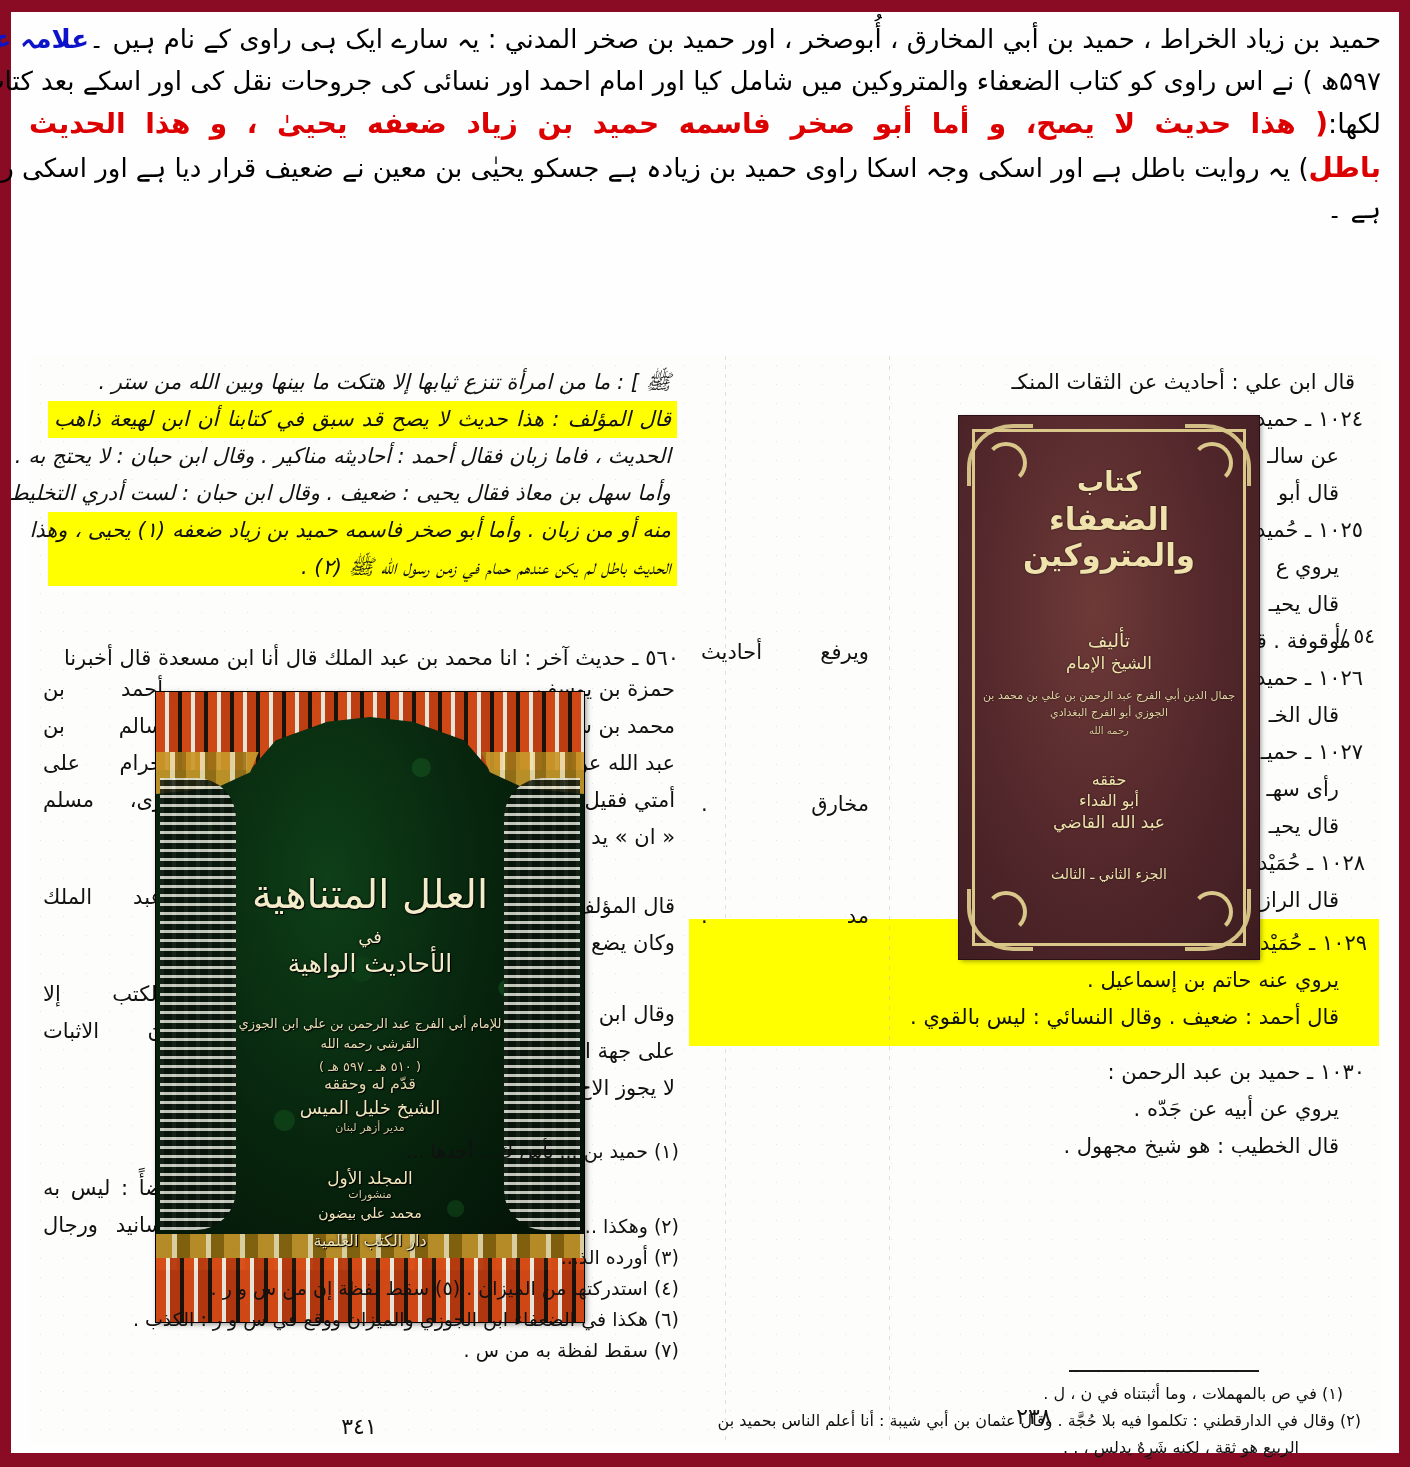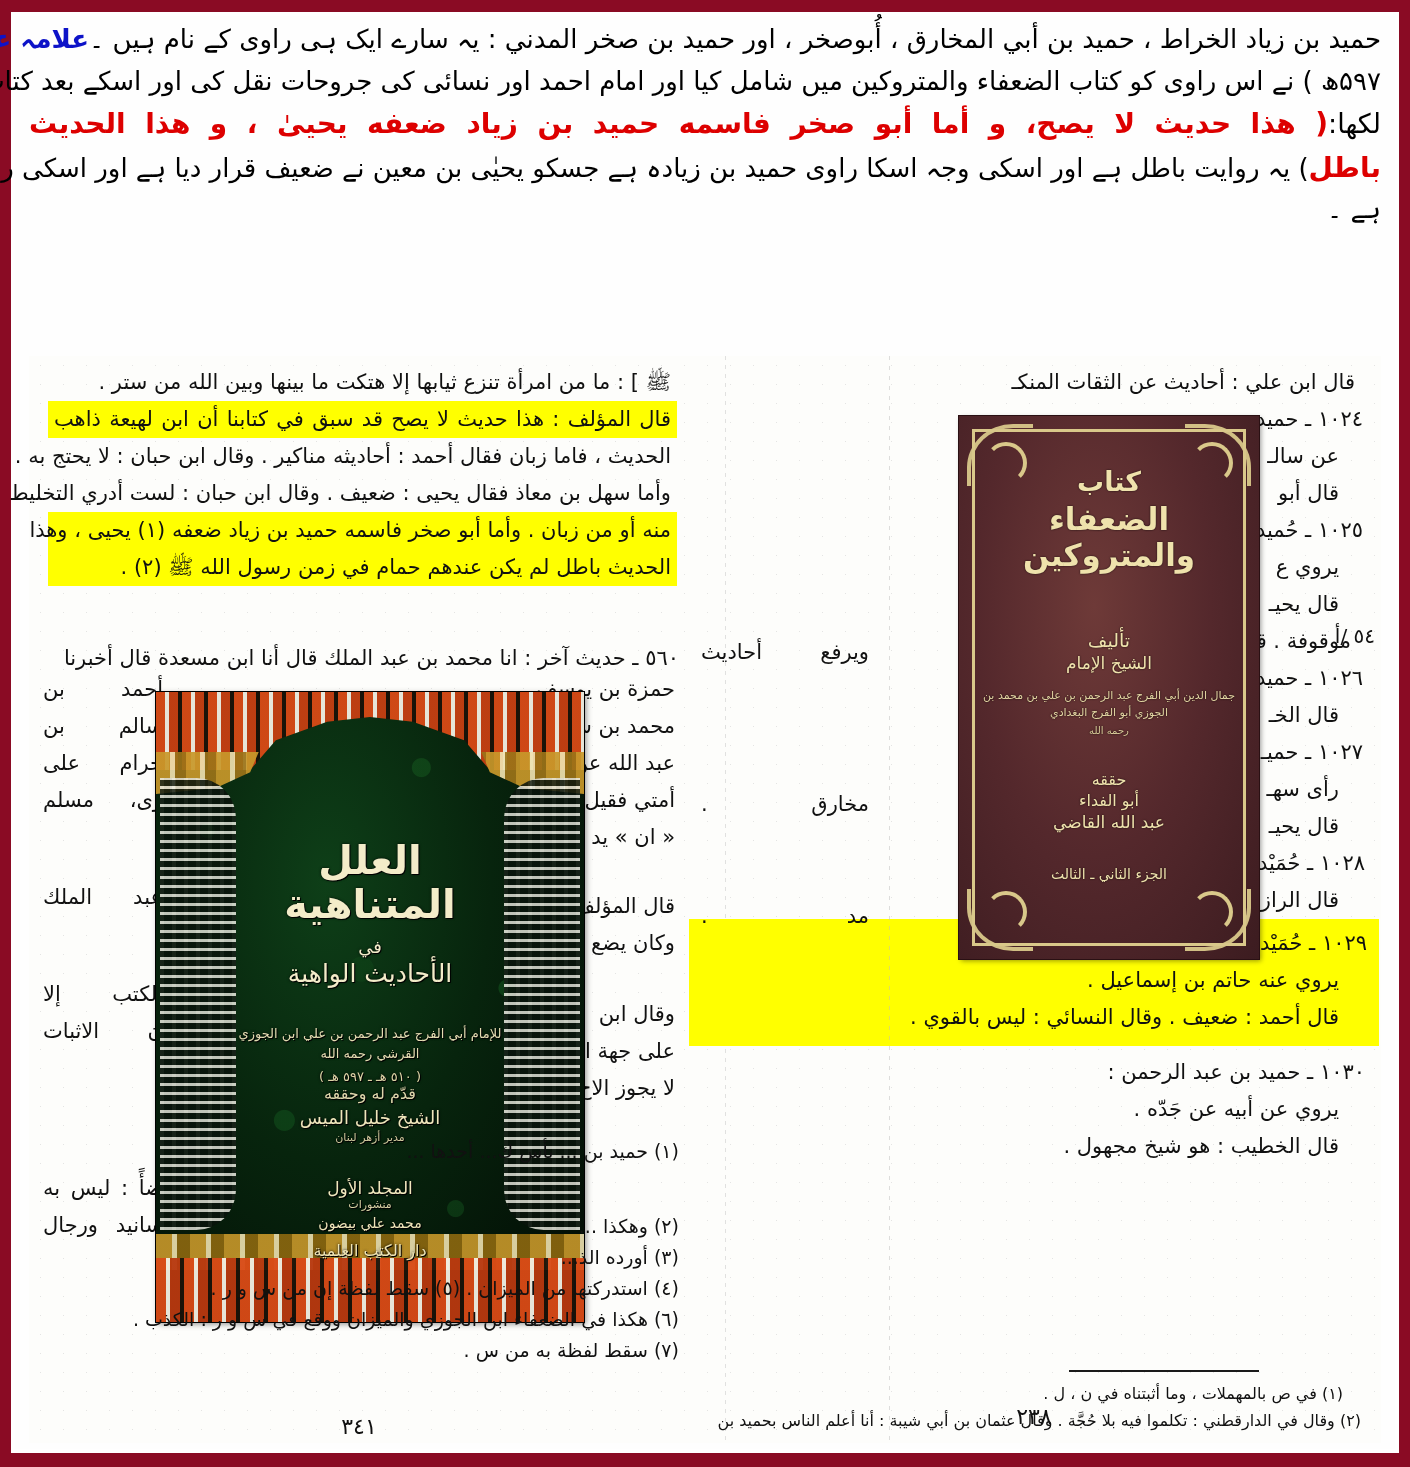--- a/index.html
+++ b/index.html
@@ -91,21 +91,21 @@
     text-align:justify;
     text-align-last:justify;
     padding:0 6px;
   }
   .hl{background:#ffff00;}
   .small{font-size:19px;line-height:31px;}
   .tiny{font-size:16px;line-height:27px;}
   .rt{text-align:right;text-align-last:right;}
 
   
-  .left-head{position:absolute;top:8px;right:8px;left:15px;}
+  .left-head{position:absolute;top:8px;right:8px;left:15px;font-style:italic;}
   .left-notes{position:absolute;top:780px;right:0;left:0;}
   .rule{
     height:2px;background:#1a1a1a;width:150px;margin:6px 8px 8px auto;
   }
   .pg{
     position:absolute;bottom:4px;left:0;right:0;text-align:center;
     font-size:22px;letter-spacing:2px;color:#111;
   }
 
   
@@ -168,21 +168,21 @@
   .c1-bot2{
     position:absolute;left:0;right:0;bottom:52px;height:36px;
     background:repeating-linear-gradient(90deg,#c8982a 0 16px,#efe2b0 16px 21px,#8d680f 21px 34px);
     opacity:.9;
   }
   .c1-txt{
     position:absolute;left:72px;right:72px;top:92px;bottom:96px;
     text-align:center;direction:rtl;color:#f3ecc9;
     text-shadow:0 0 3px rgba(0,0,0,.9),1px 1px 0 #000;
   }
-  .c1-title{font-size:40px;line-height:1.1;margin-top:54px;font-weight:bold;letter-spacing:1px;}
+  .c1-title{font-size:40px;line-height:1.1;margin-top:88px;font-weight:normal;letter-spacing:1px;}
   .c1-fi{font-size:18px;margin-top:10px;}
   .c1-sub{font-size:25px;margin-top:2px;letter-spacing:1px;}
   .c1-auth{font-size:13px;margin-top:36px;line-height:1.5;color:#e4dcb2;}
   .c1-date{font-size:13px;margin-top:6px;color:#ddd3a6;}
   .c1-pres{font-size:16px;color:#ddd6ab;}
   .c1-ed{font-size:18px;margin-top:4px;color:#efe6bb;}
   .c1-edsub{font-size:11px;margin-top:3px;color:#cfc79c;}
   .c1-vol{font-size:17px;margin-top:34px;color:#f0e7bd;}
   .c1-pub{font-size:11px;color:#d7cfa4;}
   .c1-pubn{font-size:14px;margin-top:4px;color:#efe5b9;}
@@ -394,20 +394,21 @@
             <div class="c2-abdullah">عبد الله القاضي</div>
             <div class="c2-juz">الجزء الثاني ـ الثالث</div>
 
           </div>
         </div>
 
         <div style="position:absolute;top:1008px;left:0;right:0;">
           <div class="rule" style="margin-right:120px;width:190px;"></div>
           <span class="ln tiny rt" style="padding-right:36px;">(١) في ص بالمهملات ، وما أثبتناه في ن ، ل .</span>
           <span class="ln tiny rt" style="padding-right:18px;">(٢) وقال في الدارقطني : تكلموا فيه بلا حُجَّة . وقال عثمان بن أبي شيبة : أنا أعلم الناس بحميد بن</span>
+          <span class="ln tiny rt" style="padding-right:80px;">الربيع هو ثقة ، لكنه شَرِهٌ يدلس ، . .</span>
         </div>
 
         <div class="pg" style="bottom:14px;">٢٣٨</div>
       </div>
 
     </div>
   </div>
 </div>
 
 </body></html>

